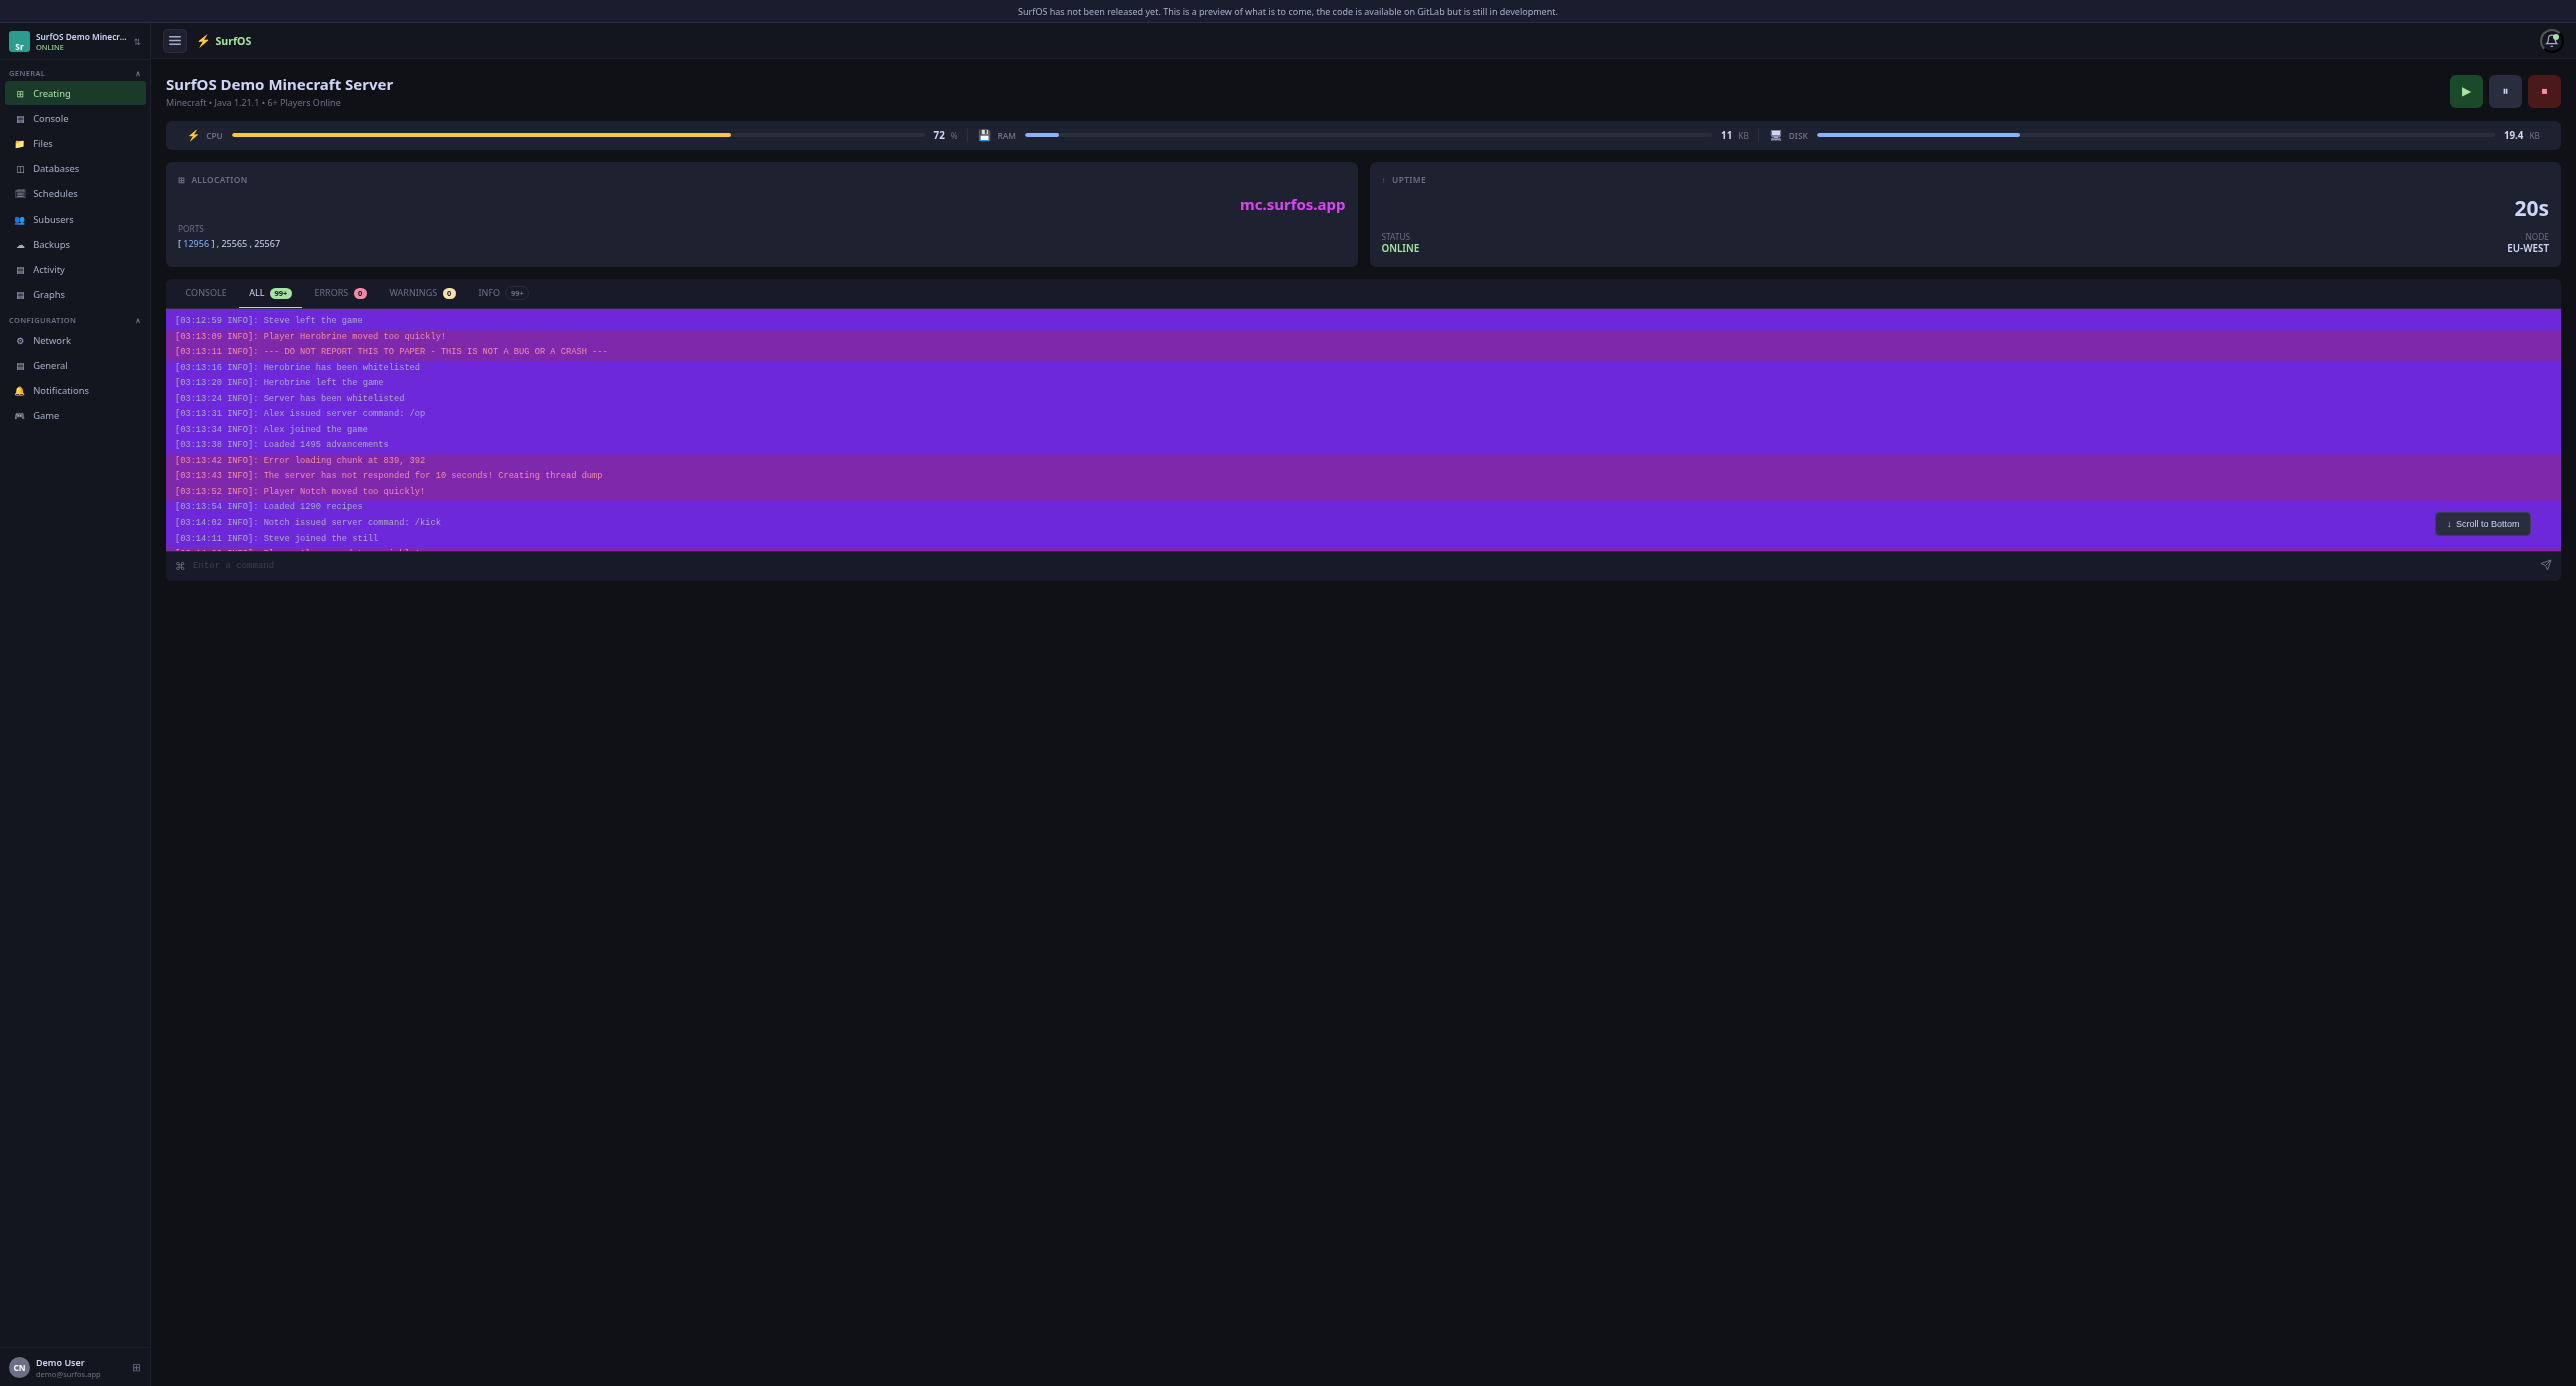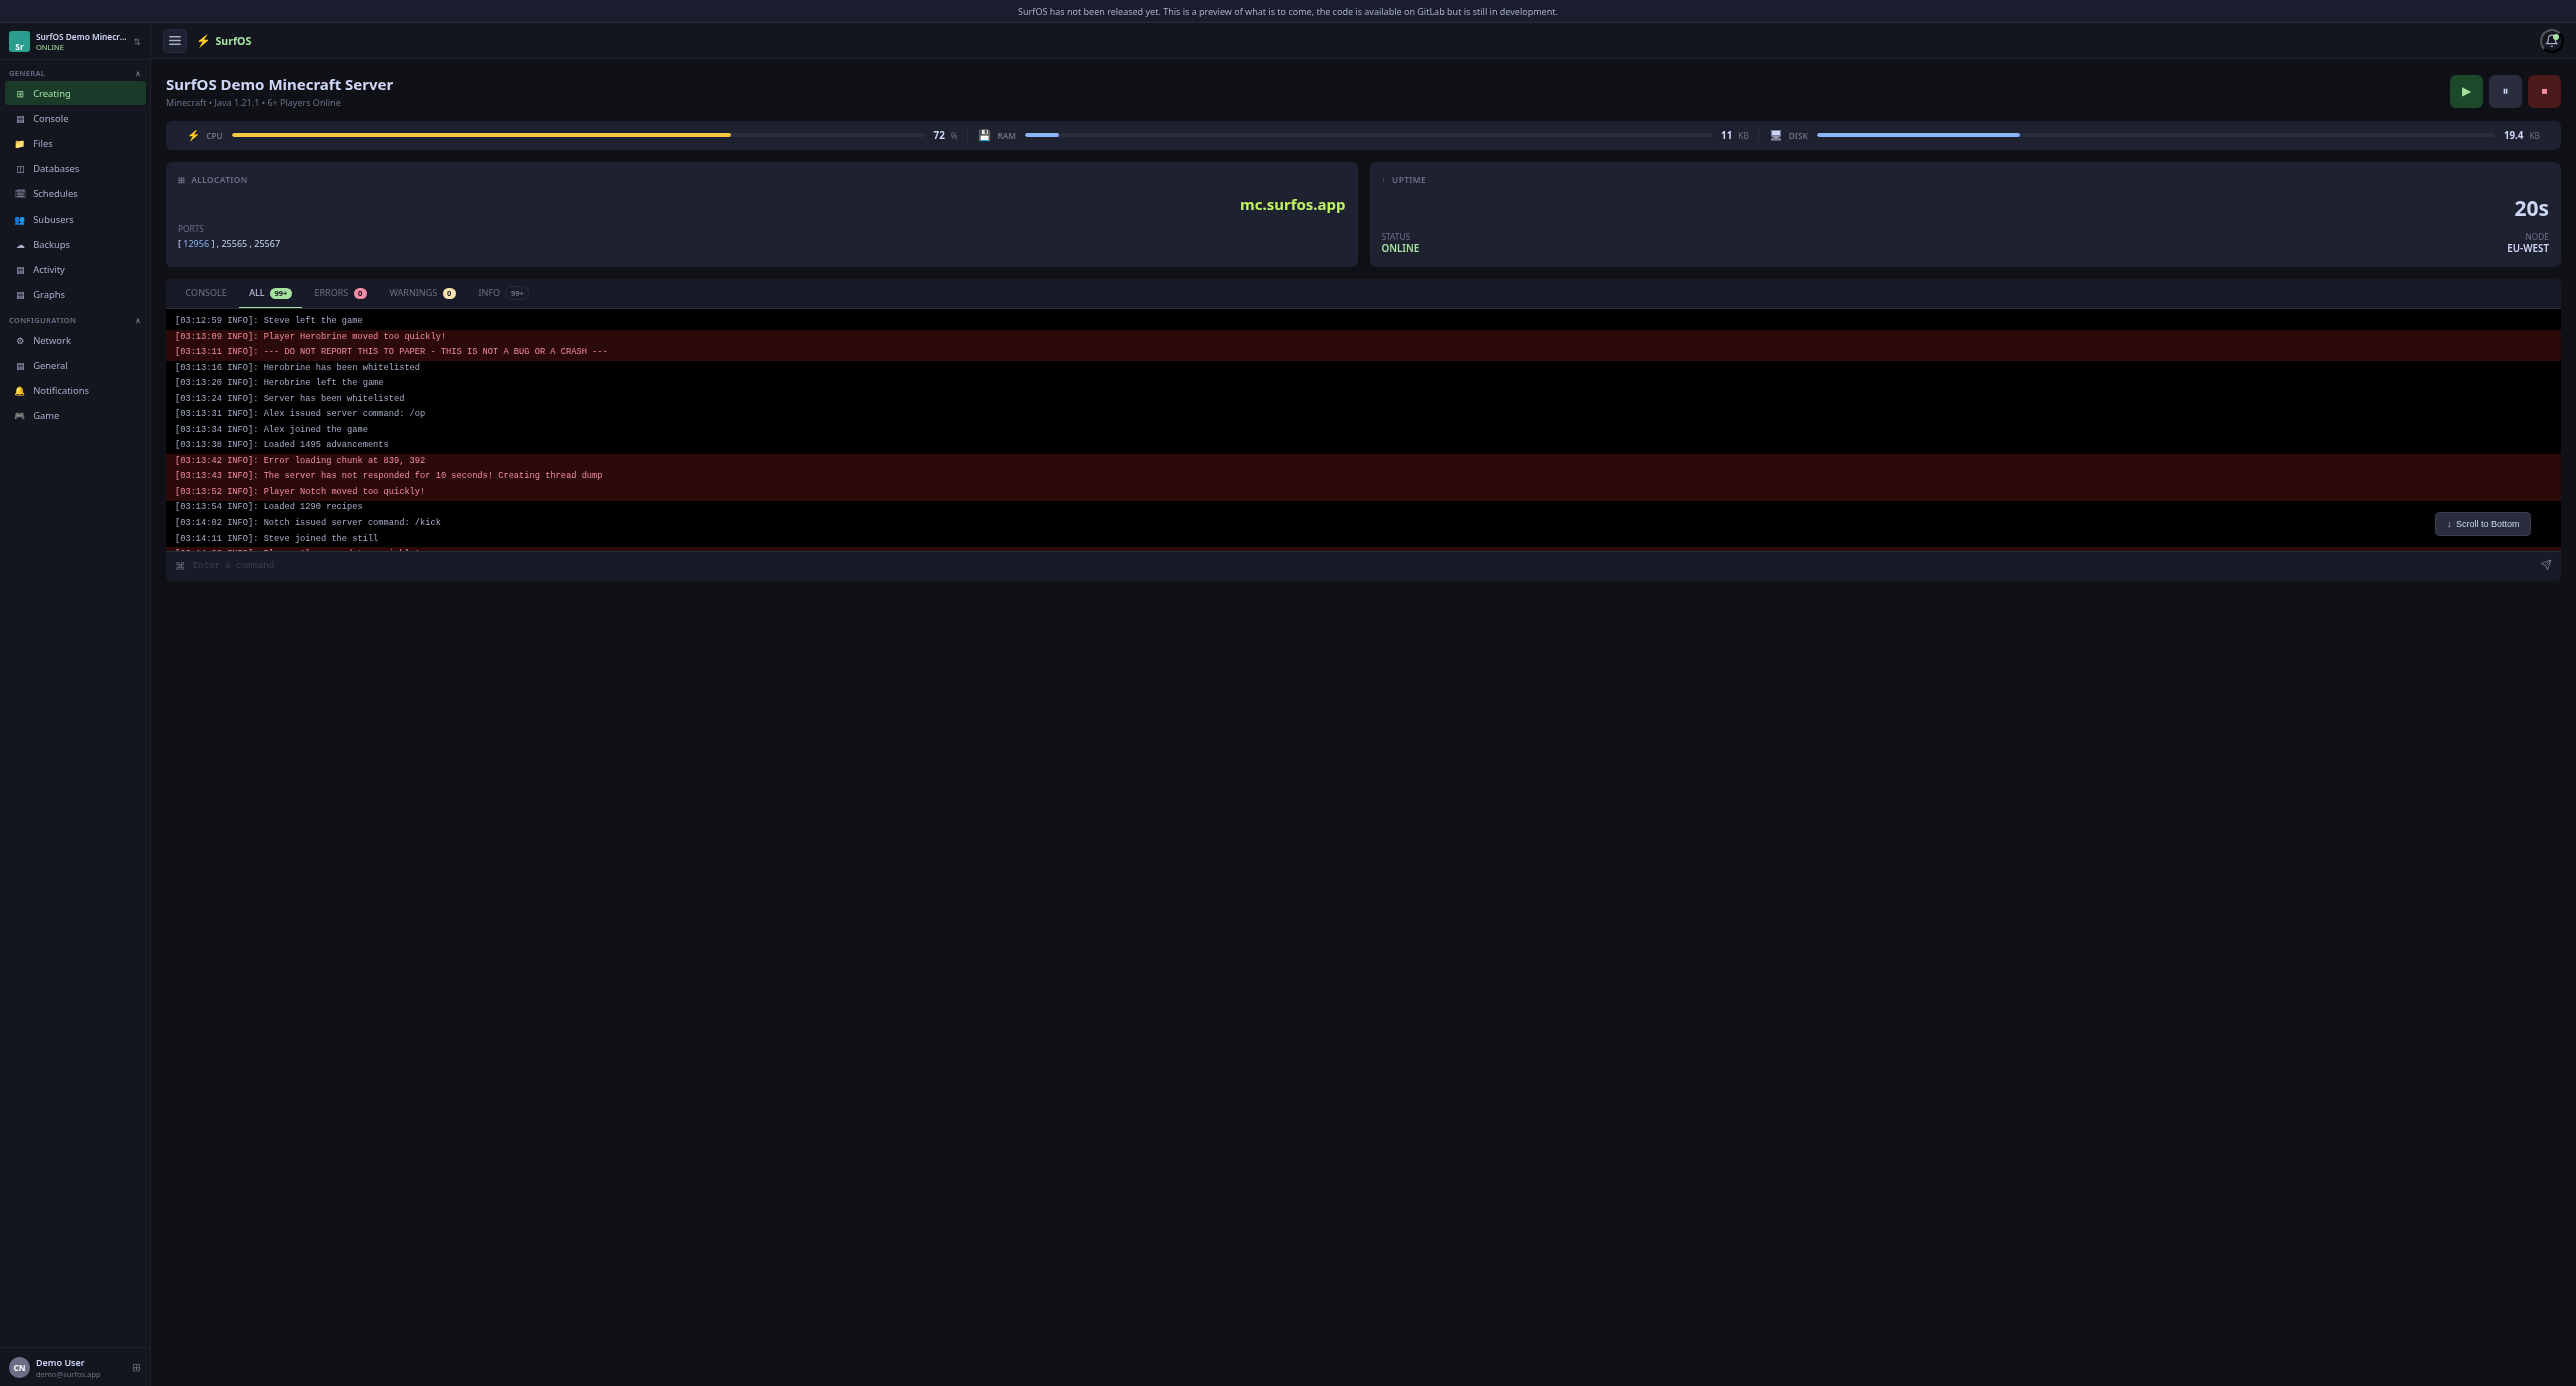--- a/index.html
+++ b/index.html
@@ -222,21 +222,21 @@
       font-weight: 600;
       color: #6c7086;
       text-transform: uppercase;
       letter-spacing: 0.05em;
       margin-bottom: 9px;
     }
 
     .allocation-address {
       font-size: 15px;
       font-weight: 700;
-      color: #bef264;
+      color: #d946ef;
       text-align: right;
       margin-bottom: 9px;
     }
 
     .ports-section { font-size: 8.3px; color: #6c7086; }
     .ports-label { margin-bottom: 3px; }
     .ports-value { color: #cdd6f4; font-size: 9px; }
     .port-highlight { color: #89b4fa; }
 
     .uptime-value {
@@ -293,21 +293,21 @@
     .console-tab-badge.warnings { background: #f9e2af; color: #1e2130; }
     .console-tab-badge.info { background: transparent; color: #6c7086; border: 0.8px solid #2a2d3e; }
 
     .console-output {
       padding: 6px 0;
       font-family: 'Courier New', monospace;
       font-size: 8.7px;
       line-height: 1.6;
       height: 242px;
       overflow-y: auto;
-      background: #000000;
+      background: #6d28d9;
     }
 
     .console-line {
       padding: 0.8px 9px;
       white-space: pre;
     }
     .console-line.error { background: rgba(180, 40, 40, 0.25); color: #f38ba8; }
     .console-line.normal { color: #a6adc8; }
 
     .console-input-bar {

